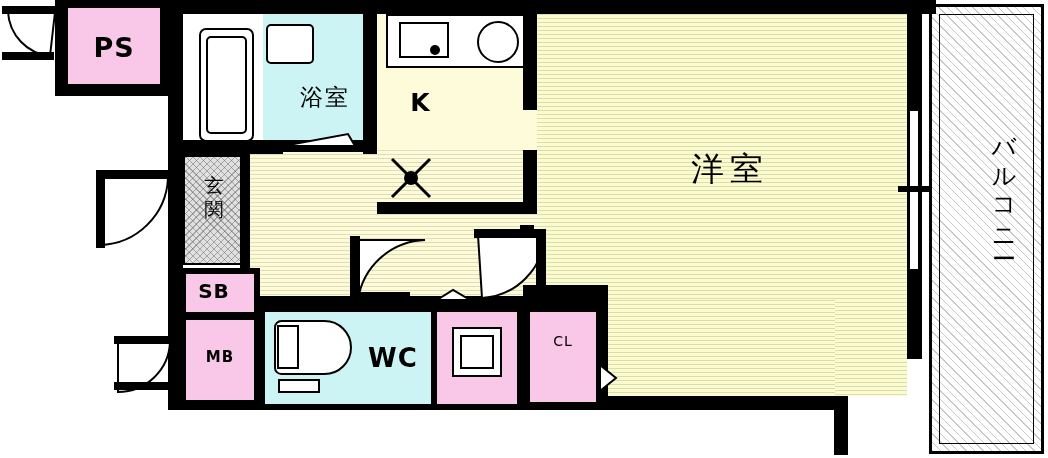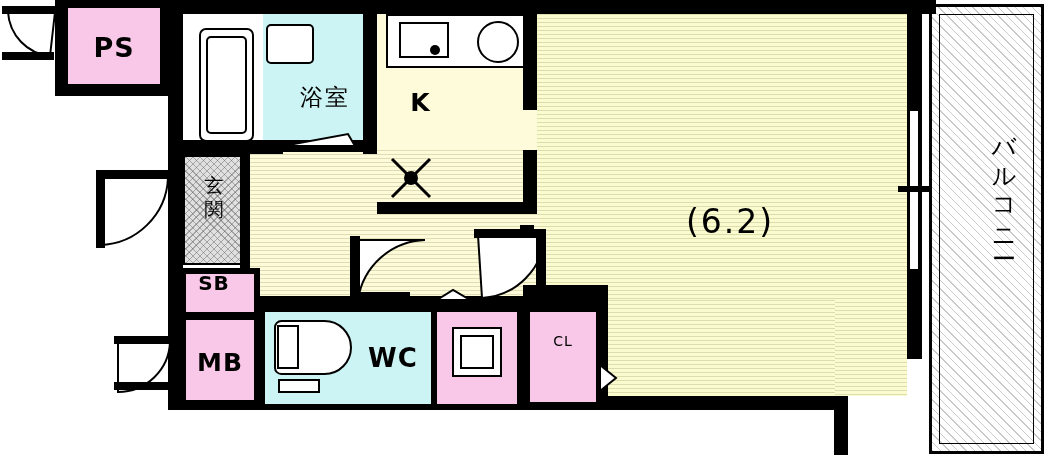--- a/index.html
+++ b/index.html
@@ -74,21 +74,21 @@
     line-height: 1.05;
     white-space: pre;
     font-family: "DejaVu Sans", sans-serif;
   }
   .lbl-ps   { font-size: 27px; font-weight: bold; letter-spacing: 1px; }
   .lbl-yoshitsu { font-size: 33px; letter-spacing: 6px; }
   .lbl-yoshitsu2 { font-size: 33px; letter-spacing: 2px; }
   .lbl-room { font-size: 23px; letter-spacing: 2px; }
   .lbl-k    { font-size: 25px; font-weight: bold; }
   .lbl-sb   { font-size: 20px; font-weight: bold; letter-spacing: 1px; }
-  .lbl-mb   { font-size: 25px; font-weight: bold; letter-spacing: 1px; }
+  .lbl-mb   { font-size: 15px; font-weight: bold; letter-spacing: 1px; }
   .lbl-wc   { font-size: 26px; font-weight: bold; letter-spacing: 1px; }
   .lbl-cl   { font-size: 14px; font-weight: normal; letter-spacing: 1px; }
   .lbl-genkan { font-size: 19px; letter-spacing: 0px; line-height: 1.25; }
   .lbl-balcony {
     font-size: 24px;
     letter-spacing: 4px;
     writing-mode: vertical-rl;
     text-orientation: upright;
     line-height: 1.1;
   }
@@ -115,21 +115,21 @@
   <div class="blk wall" style="left:168px; top:0px; width:15px; height:410px;"></div>
 
   <div class="blk wall" style="left:168px; top:396px; width:680px; height:14px;"></div>
 
   <div class="blk wall" style="left:906px; top:0px; width:16px; height:352px;"></div>
   <div class="blk wall" style="left:834px; top:345px; width:88px; height:14px;"></div>
   <div class="blk wall" style="left:834px; top:345px; width:14px; height:110px;"></div>
 
   <div class="blk fill-yellow hatch-h" style="left:537px; top:14px; width:370px; height:382px;"></div>
   <div class="blk fill-yellow hatch-h" style="left:600px; top:300px; width:235px; height:96px;"></div>
-  <div class="label lbl-yoshitsu2" style="left:630px; top:205px; width:200px;">(6.2)</div>
+  <div class="label lbl-yoshitsu" style="left:640px; top:152px; width:180px;">洋室</div>
 
   <div class="blk wall" style="left:55px; top:0px; width:115px; height:96px;"></div>
   <div class="blk fill-pink" style="left:68px; top:8px; width:92px; height:76px;"></div>
   <div class="label lbl-ps" style="left:68px; top:34px; width:92px;">PS</div>
 
   <div class="blk fill-white" style="left:183px; top:14px; width:97px; height:135px;"></div>
   <div class="blk fill-cyan" style="left:263px; top:14px; width:114px; height:135px;"></div>
   <div class="label lbl-room" style="left:275px; top:86px; width:100px;font-family:Liberation Serif, serif;">浴室</div>
 
   <div class="blk outline2" style="left:199px; top:28px; width:55px; height:114px; border-radius:7px; background:#ffffff;"></div>
@@ -148,21 +148,21 @@
   <div class="blk fill-white outline2" style="left:383px; top:150px; width:56px; height:56px;"></div>
 
   <div class="blk fill-gray hatch-genkan outline2" style="left:183px; top:155px; width:62px; height:110px;"></div>
   <div class="label lbl-genkan" style="left:185px; top:174px; width:58px;">玄
 関</div>
 
   <div class="blk fill-ltyell hatch-h" style="left:245px; top:150px; width:295px; height:155px;"></div>
 
   <div class="blk wall" style="left:180px; top:268px; width:80px; height:50px;"></div>
   <div class="blk fill-pink" style="left:186px; top:274px; width:68px; height:38px;"></div>
-  <div class="label lbl-sb" style="left:186px; top:273px; width:56px;">SB</div>
+  <div class="label lbl-sb" style="left:186px; top:281px; width:56px;">SB</div>
 
   <div class="blk wall" style="left:180px; top:313px; width:80px; height:96px;"></div>
   <div class="blk fill-pink" style="left:186px; top:320px; width:68px; height:80px;"></div>
   <div class="label lbl-mb" style="left:186px; top:350px; width:68px;">MB</div>
 
   <div class="blk wall" style="left:259px; top:305px; width:178px; height:105px;"></div>
   <div class="blk fill-cyan" style="left:265px; top:312px; width:166px; height:92px;"></div>
   <div class="label lbl-wc" style="left:363px; top:345px; width:60px;">WC</div>
 
   <div class="blk outline2" style="left:274px; top:320px; width:78px; height:55px; border-radius:8px 30px 30px 8px; background:#ffffff;"></div>

